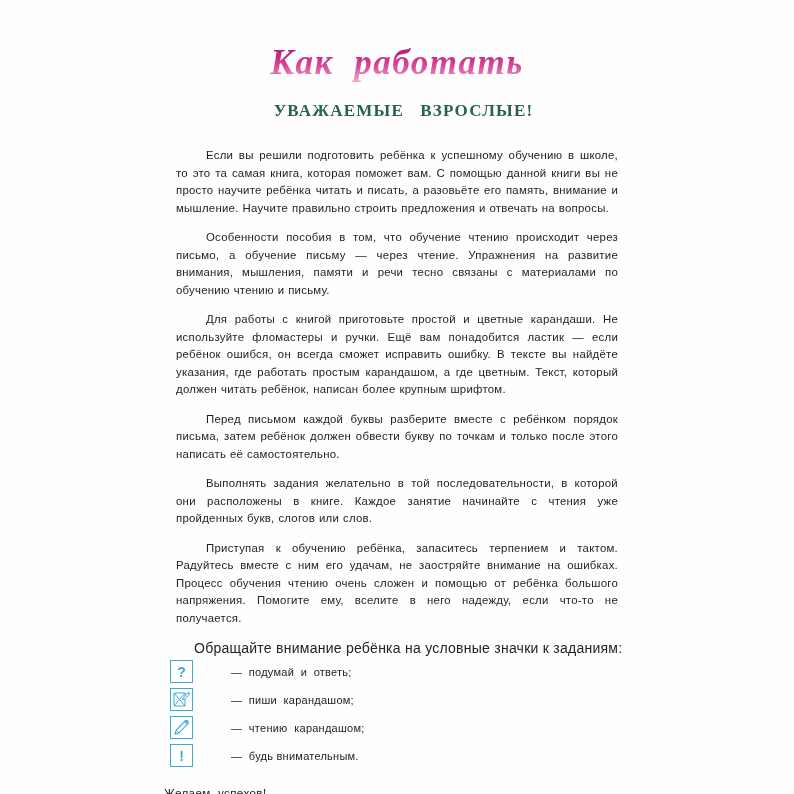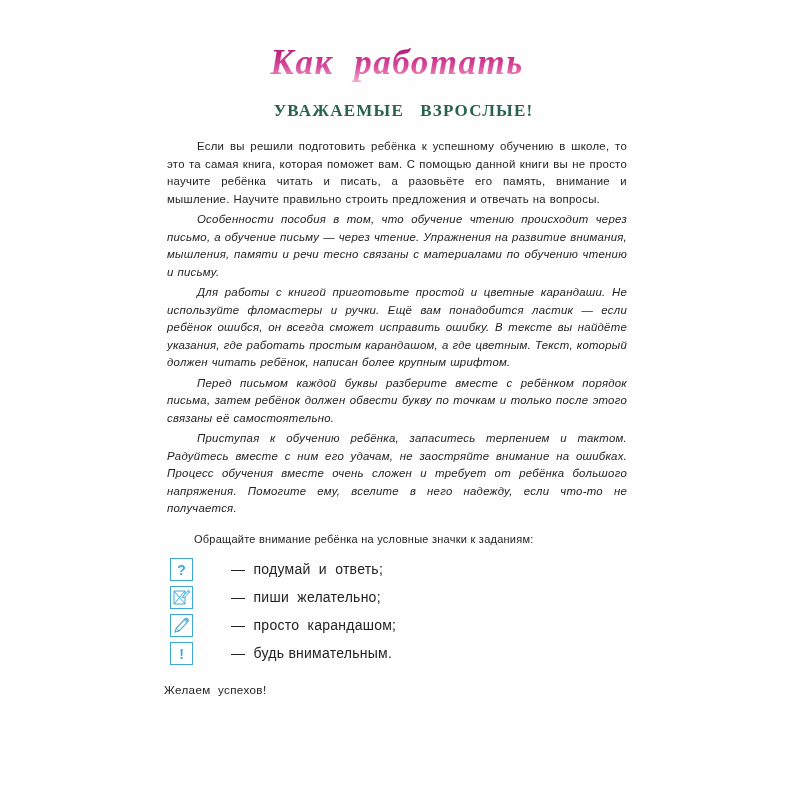--- a/index.html
+++ b/index.html
@@ -56,37 +56,37 @@
     padding-left: 13px;
   }
 
   
   .body-col {
     margin: 0 auto;
     width: 466px;
     padding-top: 14px;
   }
   p.para {
-    margin: 3px;
+    margin: 12px;
     text-indent: 30px;
     text-align: justify;
     font-size: 11.4px;
     line-height: 17.5px;
     letter-spacing: 0.25px;
     color: #232323;
     word-spacing: 0.5px;
   }
-  p.para + p.para { margin-top: 0px; font-style: italic; }
+  p.para + p.para { margin-top: 0px; }
 
   
   .legend-intro {
-    margin: 13px 0 7px 0;
+    margin: 13px 0 0 0;
     text-indent: 30px;
     text-align: left;
-    font-size: 11px;
+    font-size: 14px;
     line-height: 17.5px;
     letter-spacing: 0.25px;
     color: #232323;
   }
   .legend {
     margin: 0;
     padding: 0 0 0 6px;
     list-style: none;
   }
   .legend-row {
@@ -101,21 +101,21 @@
     border: 1.4px solid #3fa9d6;
     background: #ffffff;
     display: flex;
     align-items: center;
     justify-content: center;
     box-sizing: border-box;
   }
   .legend-icon svg { display: block; }
   .legend-label {
     margin-left: 38px;
-    font-size: 14px;
+    font-size: 11px;
     letter-spacing: 0.25px;
     color: #232323;
     white-space: pre;
   }
 
   
   .closing {
     margin-top: 16px;
     text-align: left;
     font-size: 11.6px;
@@ -132,22 +132,23 @@
   <div class="title-block">
     <div class="title-line">Как  работать</div>
   </div>
 
   <div class="subtitle">УВАЖАЕМЫЕ   ВЗРОСЛЫЕ!</div>
 
   <div class="body-col">
     <p class="para">Если вы решили подготовить ребёнка к успешному обучению в школе, то это та самая книга, которая поможет вам. С помощью данной книги вы не просто научите ребёнка читать и писать, а разовьёте его память, внимание и мышление. Научите правильно строить предложения и отвечать на вопросы.</p>
     <p class="para">Особенности пособия в том, что обучение чтению происходит через письмо, а обучение письму — через чтение. Упражнения на развитие внимания, мышления, памяти и речи тесно связаны с материалами по обучению чтению и письму.</p>
     <p class="para">Для работы с книгой приготовьте простой и цветные карандаши. Не используйте фломастеры и ручки. Ещё вам понадобится ластик — если ребёнок ошибся, он всегда сможет исправить ошибку. В тексте вы найдёте указания, где работать простым карандашом, а где цветным. Текст, который должен читать ребёнок, написан более крупным шрифтом.</p>
-    <p class="para">Перед письмом каждой буквы разберите вместе с ребёнком порядок письма, затем ребёнок должен обвести букву по точкам и только после этого связаны её самостоятельно.</p>
-    <p class="para">Приступая к обучению ребёнка, запаситесь терпением и тактом. Радуйтесь вместе с ним его удачам, не заостряйте внимание на ошибках. Процесс обучения вместе очень сложен и требует от ребёнка большого напряжения. Помогите ему, вселите в него надежду, если что-то не получается.</p>
+    <p class="para">Перед письмом каждой буквы разберите вместе с ребёнком порядок письма, затем ребёнок должен обвести букву по точкам и только после этого написать её самостоятельно.</p>
+    <p class="para">Выполнять задания желательно в той последовательности, в которой они расположены в книге. Каждое занятие начинайте с чтения уже пройденных букв, слогов или слов.</p>
+    <p class="para">Приступая к обучению ребёнка, запаситесь терпением и тактом. Радуйтесь вместе с ним его удачам, не заостряйте внимание на ошибках. Процесс обучения чтению очень сложен и помощью от ребёнка большого напряжения. Помогите ему, вселите в него надежду, если что-то не получается.</p>
 
     <div class="legend-intro">Обращайте внимание ребёнка на условные значки к заданиям:</div>
 
     <ul class="legend">
 
       <li class="legend-row">
         <span class="legend-icon">
           <svg width="15" height="17" viewBox="0 0 15 17">
             <text x="7.5" y="13.5" text-anchor="middle" font-family="Liberation Sans, sans-serif" font-size="14" font-weight="bold" fill="#3fa9d6">?</text>
           </svg>
@@ -159,33 +160,33 @@
       <li class="legend-row">
         <span class="legend-icon">
           <svg width="19" height="19" viewBox="0 0 19 19">
             <path d="M2 3 L13 3 L13 16 L2 16 Z" fill="#ffffff" stroke="#3fa9d6" stroke-width="1"></path>
             <line x1="2" y1="3" x2="13" y2="16" stroke="#3fa9d6" stroke-width="1"></line>
             <line x1="13" y1="3" x2="2" y2="16" stroke="#3fa9d6" stroke-width="1"></line>
             <path d="M11 8 L16.5 2.2 L18 3.6 L12.4 9.3 L10.6 9.8 Z" fill="#ffffff" stroke="#3fa9d6" stroke-width="1"></path>
             <line x1="15.6" y1="3.1" x2="17.1" y2="4.5" stroke="#3fa9d6" stroke-width="0.9"></line>
           </svg>
         </span>
-        <span class="legend-label">—  пиши  желательно;</span>
+        <span class="legend-label">—  пиши  карандашом;</span>
       </li>
 
       <li class="legend-row">
         <span class="legend-icon">
           <svg width="19" height="19" viewBox="0 0 19 19">
             <path d="M3 16 L4.2 12.4 L13.6 2.4 L16.4 5.1 L7 15.1 Z" fill="#ffffff" stroke="#3fa9d6" stroke-width="1.1"></path>
             <line x1="4.2" y1="12.4" x2="7" y2="15.1" stroke="#3fa9d6" stroke-width="1"></line>
             <line x1="12.3" y1="3.8" x2="15.1" y2="6.5" stroke="#3fa9d6" stroke-width="1"></line>
             <circle cx="15.1" cy="3.6" r="1.2" fill="none" stroke="#3fa9d6" stroke-width="0.9"></circle>
           </svg>
         </span>
-        <span class="legend-label">—  просто  карандашом;</span>
+        <span class="legend-label">—  чтению  карандашом;</span>
       </li>
 
       <li class="legend-row">
         <span class="legend-icon">
           <svg width="15" height="17" viewBox="0 0 15 17">
             <text x="7.5" y="13.5" text-anchor="middle" font-family="Liberation Sans, sans-serif" font-size="14" font-weight="bold" fill="#3fa9d6">!</text>
           </svg>
         </span>
         <span class="legend-label">—  будь внимательным.</span>
       </li>

